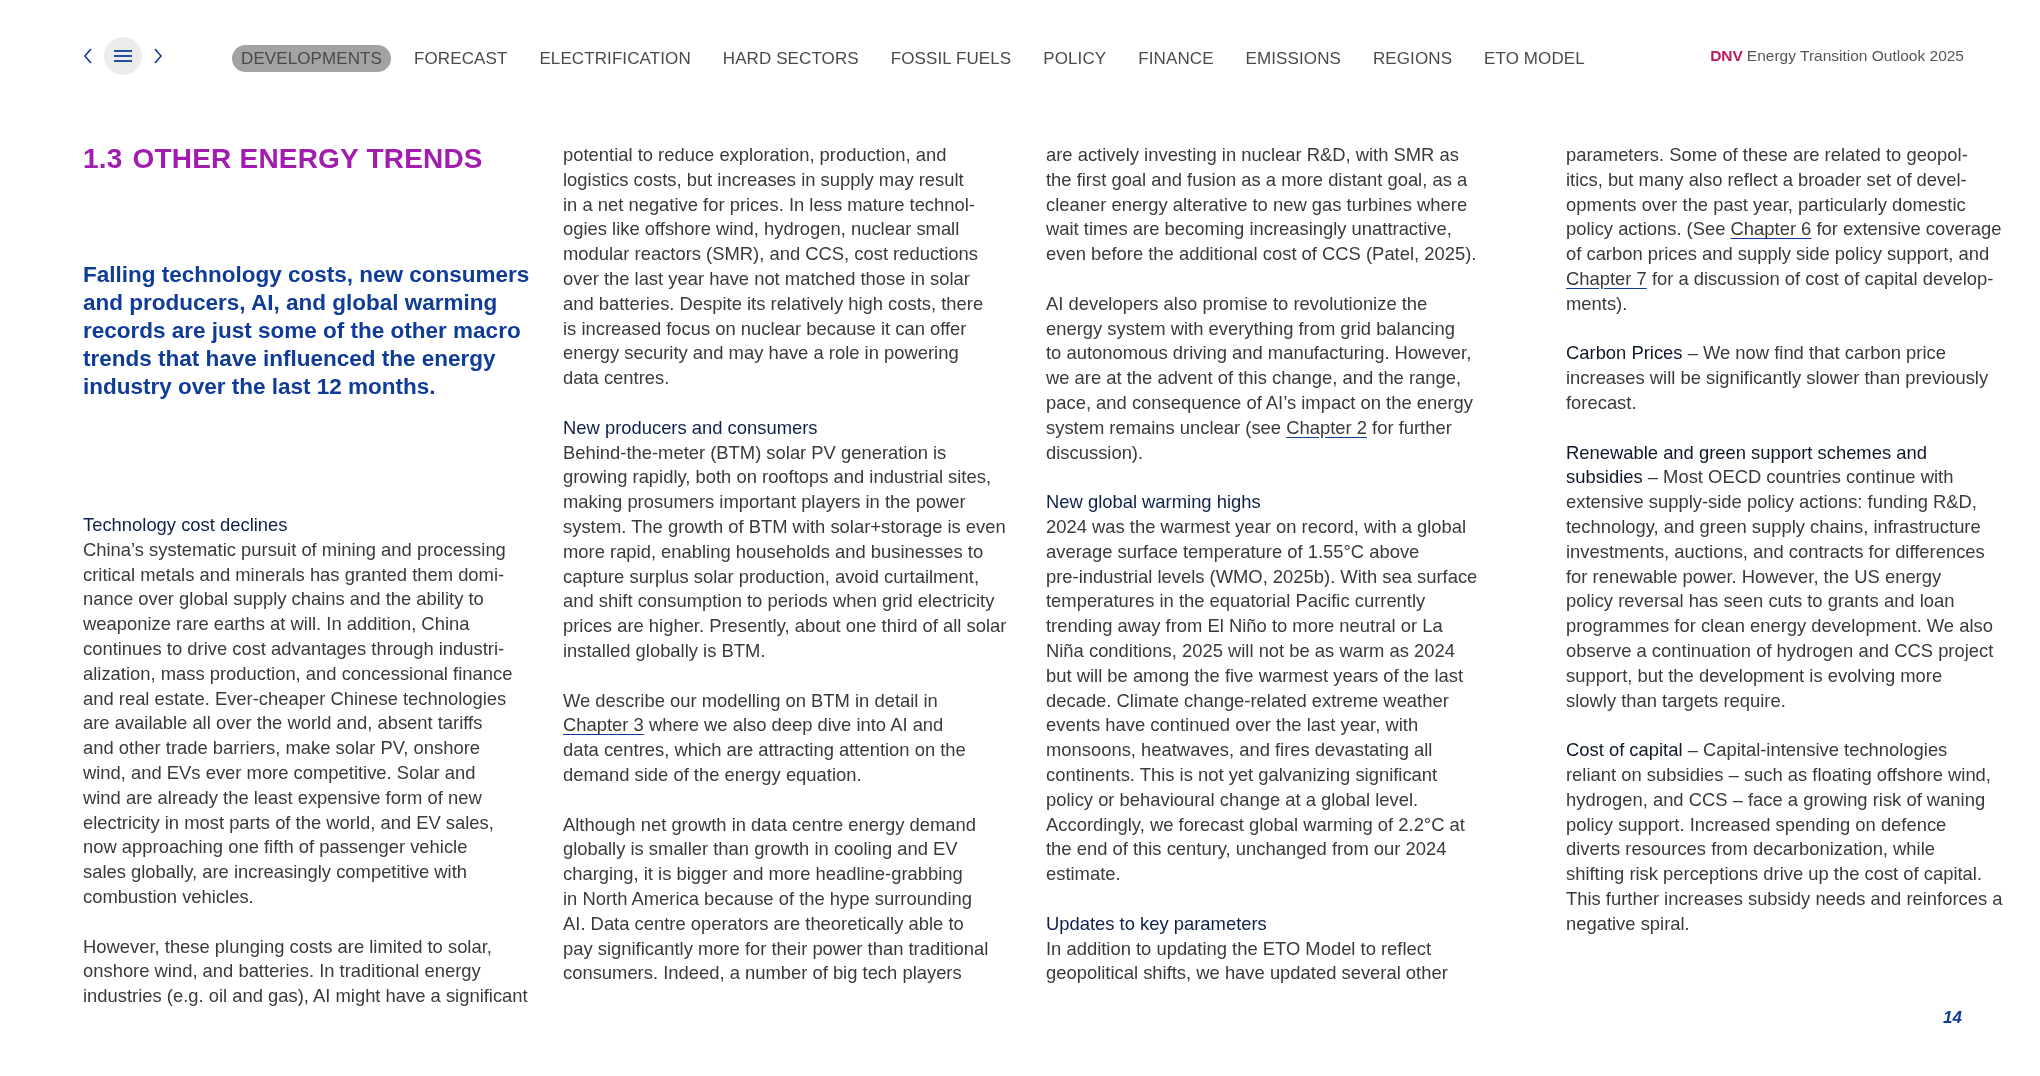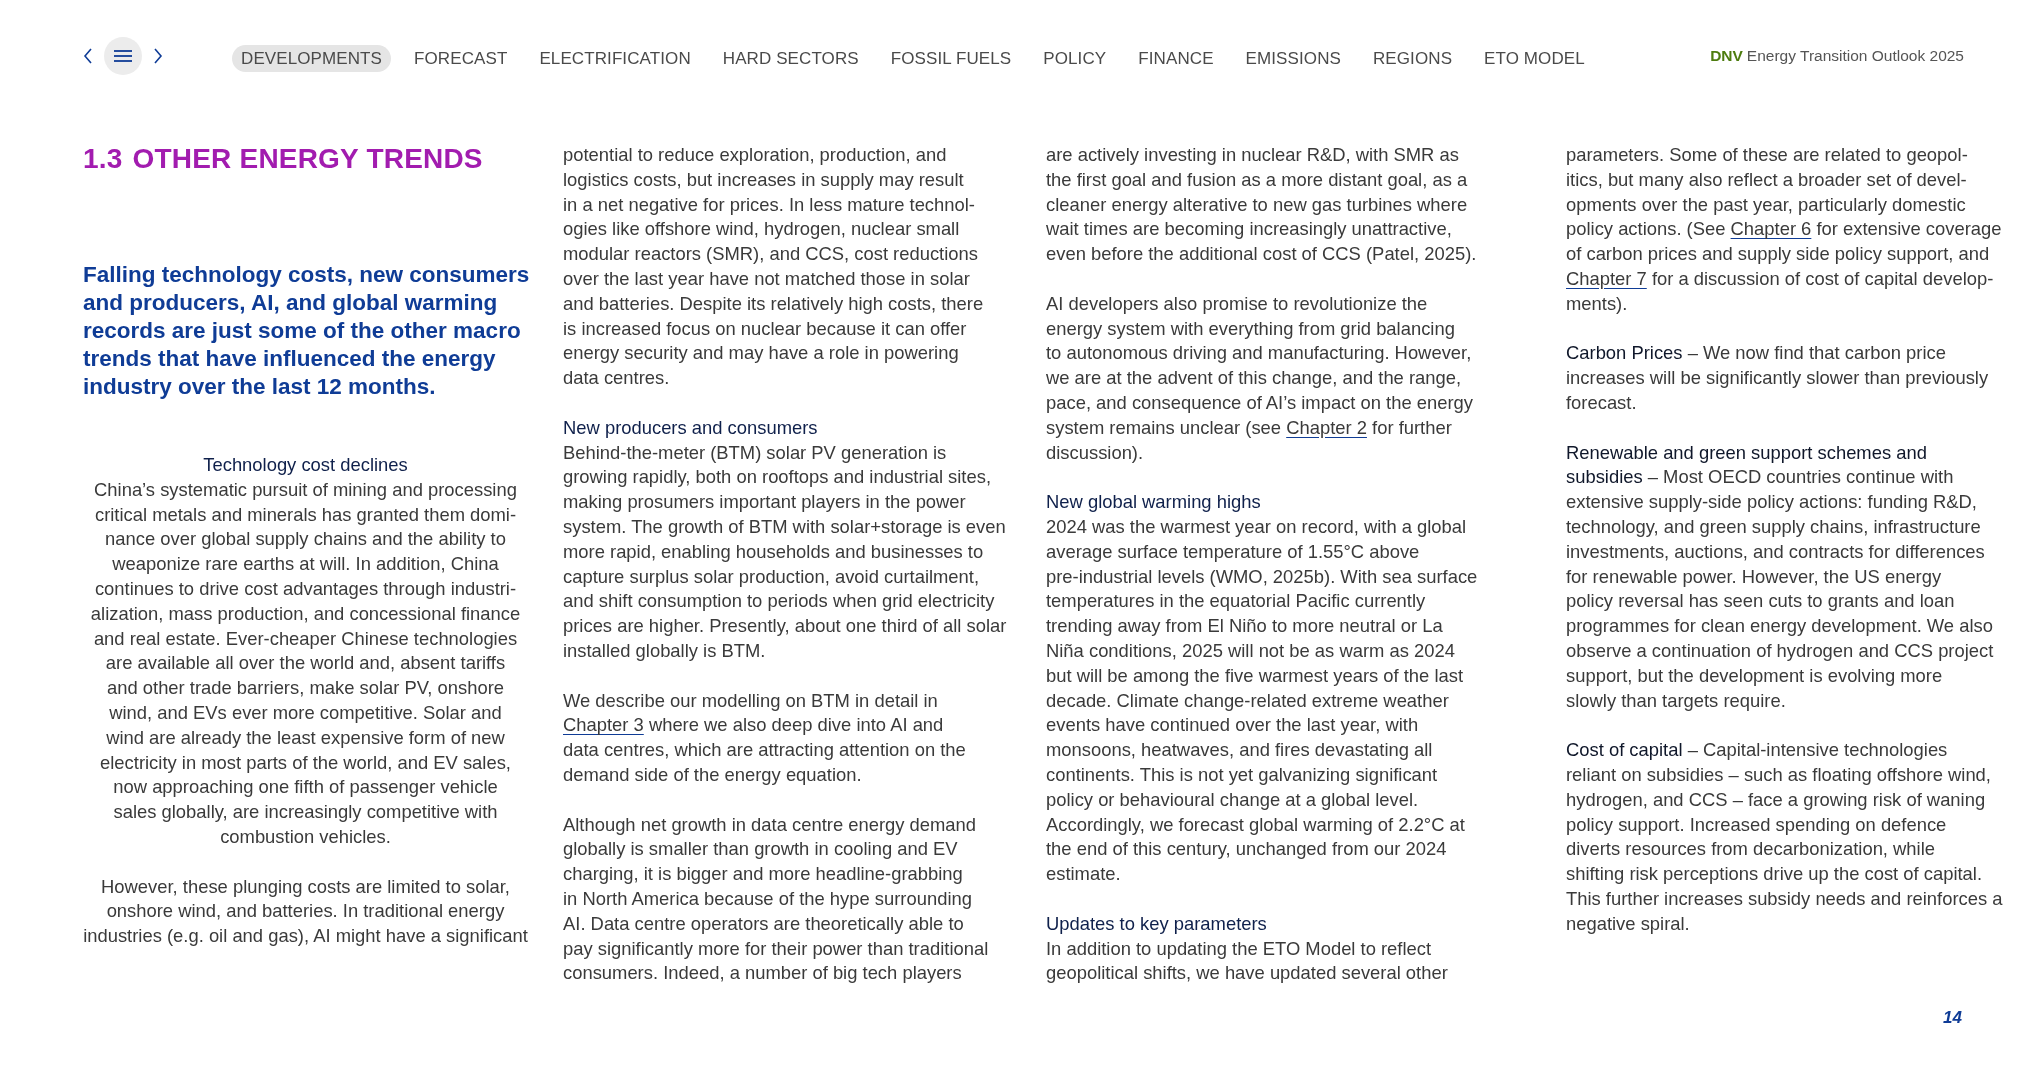--- a/index.html
+++ b/index.html
@@ -10,36 +10,36 @@
                align-items: center; justify-content: center; cursor: pointer; }
   .nav-arrow svg { width: 12px; height: 18px; }
   #prev-page { left: 76px; }
   #next-page { left: 146px; }
   .menu-btn { position: absolute; left: 104px; top: 37px; width: 38px; height: 38px; border-radius: 50%;
               background: #ececec; display: flex; align-items: center; justify-content: center; cursor: pointer; }
   .menu-btn svg { width: 20px; height: 14px; }
   .tabs { position: absolute; left: 232px; top: 45px; height: 27px; display: flex; align-items: center; }
   .tab { font-size: 17px; color: #4a4a4a; letter-spacing: 0.1px; padding: 4px 9px; border-radius: 14px;
          margin-right: 14px; white-space: nowrap; cursor: pointer; line-height: 19px; }
-  .tab.active { background: #e5e5e5; }
+  .tab.active { background: #a3a3a3; }
   .brand { position: absolute; right: 76px; top: 47px; font-size: 15.5px; color: #555555; white-space: nowrap; }
-  .brand .dnv { color: #4d7c0f; font-weight: bold; margin-right: 4px; }
+  .brand .dnv { color: #be185d; font-weight: bold; margin-right: 4px; }
 
   .col { position: absolute; top: 140px; width: 445px; font-size: 18.4px; line-height: 24.8px; color: #3a3a3a; }
   #col-1 { left: 83px; }
   #col-2 { left: 563px; top: 143px; }
   #col-3 { left: 1046px; top: 143px; }
   #col-4 { left: 1526px; top: 143px; margin-left: 40px; }
   .section-title { font-size: 28px; font-weight: bold; color: #a21caf; margin: 2px 0 0 0; line-height: 34px; letter-spacing: 0.2px; }
   .section-title .num { margin-right: 10px; }
   .lead { font-size: 22.5px; line-height: 28px; color: #0f3c96; margin-top: 85px; font-weight: bold; }
   .line { white-space: nowrap; display: block; }
   .para { margin-bottom: 24.8px; }
   .para:last-child { margin-bottom: 0; }
-  #col-1 .body { margin-top: 52px; text-align: center; }
+  #col-1 .body { margin-top: 112px; }
   .subhead { font-weight: normal; color: #0f204b; }
   .inline-lead { color: #0f172a; }
   .link { color: #3a3a3a; text-decoration: underline; text-decoration-color: #0f3c96; text-underline-offset: 3px; cursor: pointer; }
   .page-number { position: absolute; right: 78px; top: 1008px; font-size: 17px; font-weight: bold; color: #0f3c96; font-style: italic; }
 </style>
 </head>
 <body>
 
 <div class="topbar">
   <div class="nav-arrow" id="prev-page">

